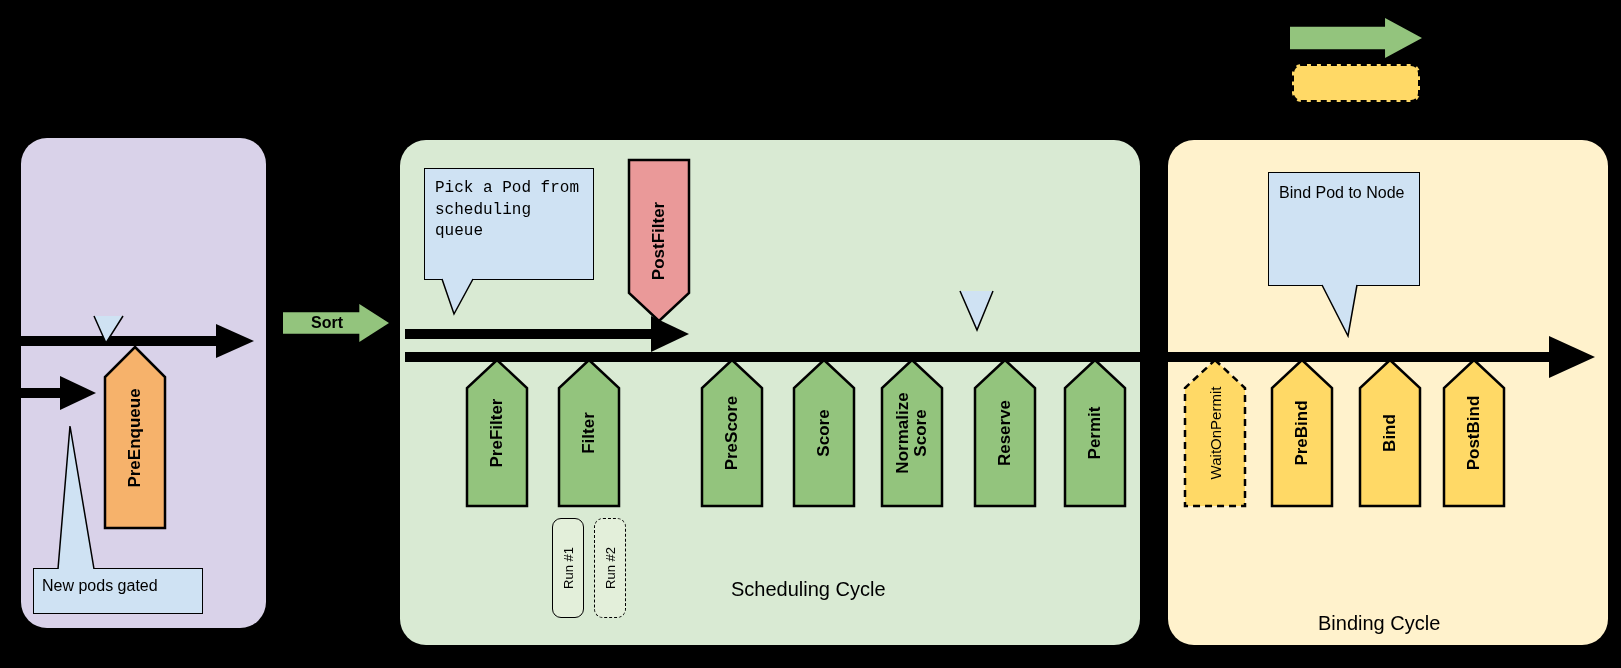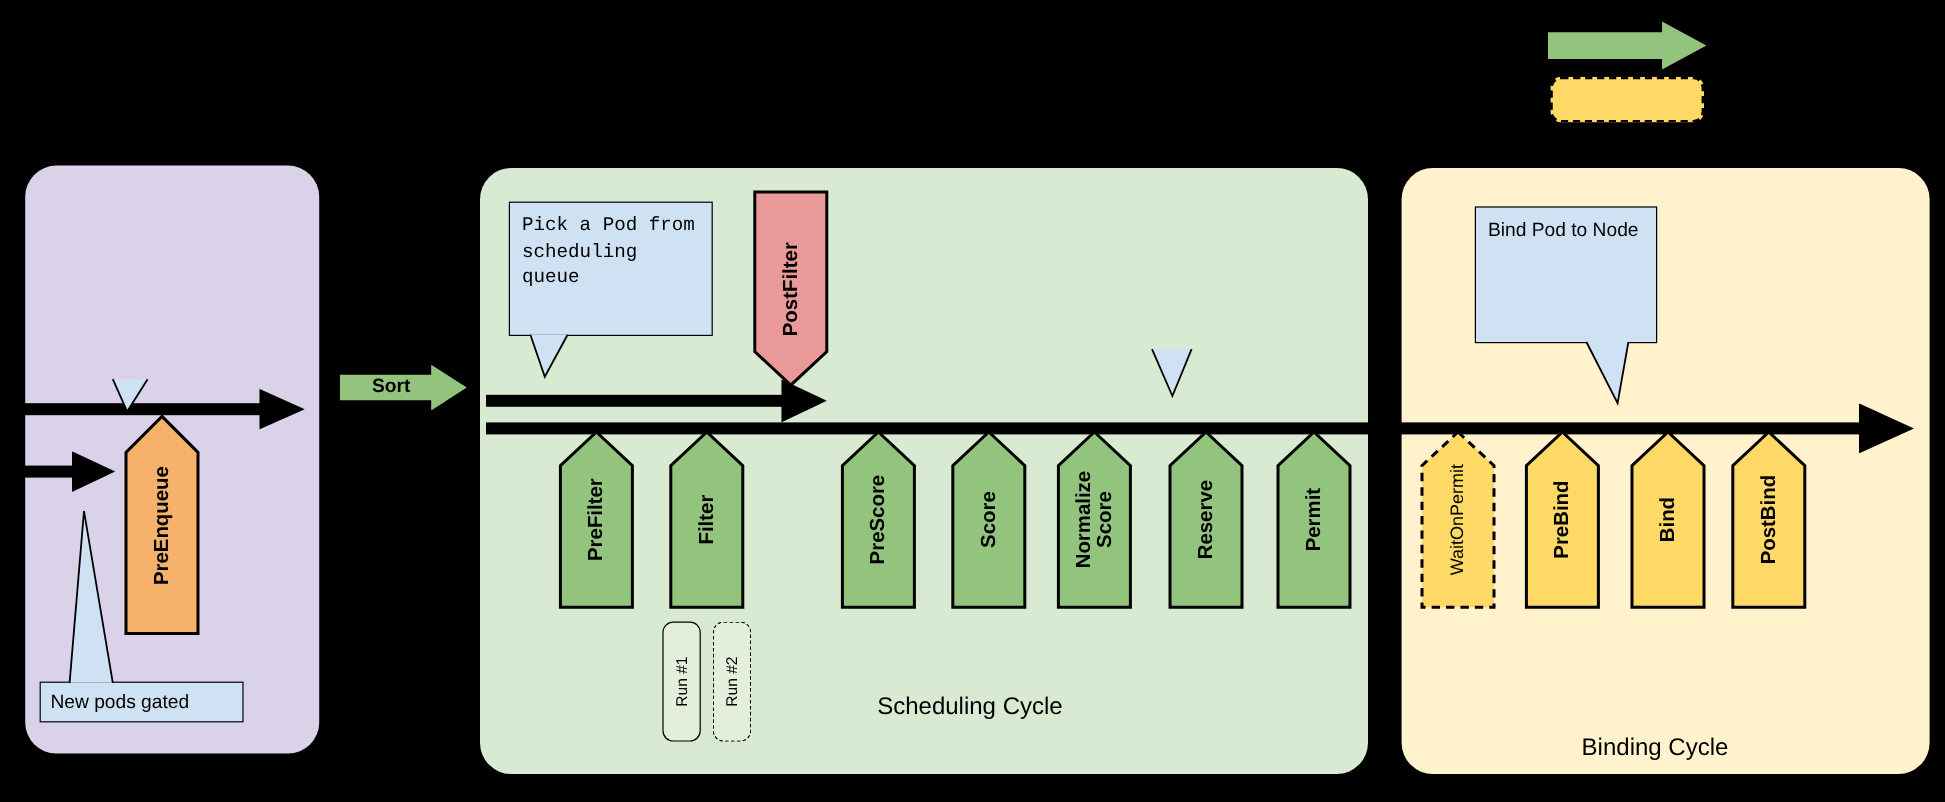--- a/index.html
+++ b/index.html
@@ -13,35 +13,35 @@
   .sec-yellow{left:1168px;top:140px;width:440px;height:505px;background:#fff2cc;}
 
   .cycle-title{position:absolute;font-size:20px;color:#000;}
   .title-sched{left:683px;top:578px;margin-left:48px;}
   .title-bind{left:1318px;top:612px;}
 
   
   .callout{position:absolute;background:#cfe2f3;border:1.5px solid #000;
     padding:9px 10px;font-size:16px;line-height:1.35;box-sizing:border-box;}
   .co-preenq{left:64px;top:203px;width:174px;height:114px;}
-  .co-gated{left:33px;top:568px;width:170px;height:34px;padding:6px 8px;}
+  .co-gated{left:33px;top:568px;width:170px;height:46px;padding:6px 8px;}
   .co-pick{left:424px;top:168px;width:170px;height:112px;font-family:Liberation Mono, monospace;}
   .co-reserve{left:895px;top:172px;width:154px;height:120px;}
-  .co-bind{left:1229px;top:172px;width:152px;height:114px;}
+  .co-bind{left:1268px;top:172px;width:152px;height:114px;}
   .tail{position:absolute;overflow:visible;}
 
   
   .shaft{position:absolute;height:10px;background:#000;}
   .ahead{position:absolute;background:#000;clip-path:polygon(0 0,100% 50%,0 100%);}
 
   
   .block-arrow{position:absolute;background:#93c47d;
     clip-path:polygon(0 22%,72% 22%,72% 0,100% 50%,72% 100%,72% 78%,0 78%);}
   .sort-arrow{left:283px;top:304px;width:106px;height:38px;display:flex;align-items:center;}
-  .sort-arrow span{font-weight:bold;font-size:16px;padding-left:15px;margin-left:12px;}
+  .sort-arrow span{font-weight:bold;font-size:16px;padding-left:28px;}
   .legend-arrow{left:1290px;top:18px;width:132px;height:40px;}
   .legend-box{position:absolute;left:1292px;top:64px;width:128px;height:38px;
     background:#ffd966;border:2.5px dashed #000;border-radius:9px;box-sizing:border-box;}
 
   
   .pent{position:absolute;width:64px;}
   .pent svg{position:absolute;left:0;top:0;width:100%;height:100%;}
   .pent polygon{stroke:#000;stroke-width:2.5;}
   .p-green polygon{fill:#93c47d;}
   .p-orange polygon{fill:#f6b26b;}

